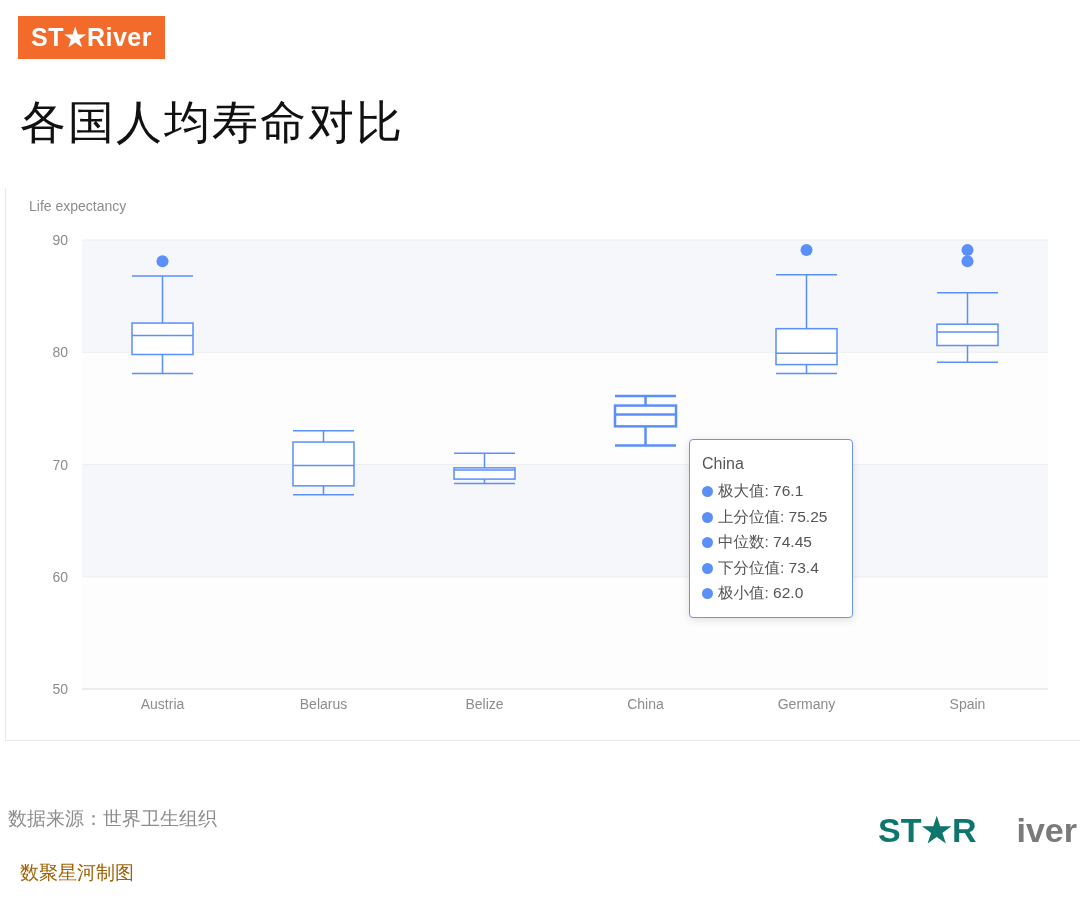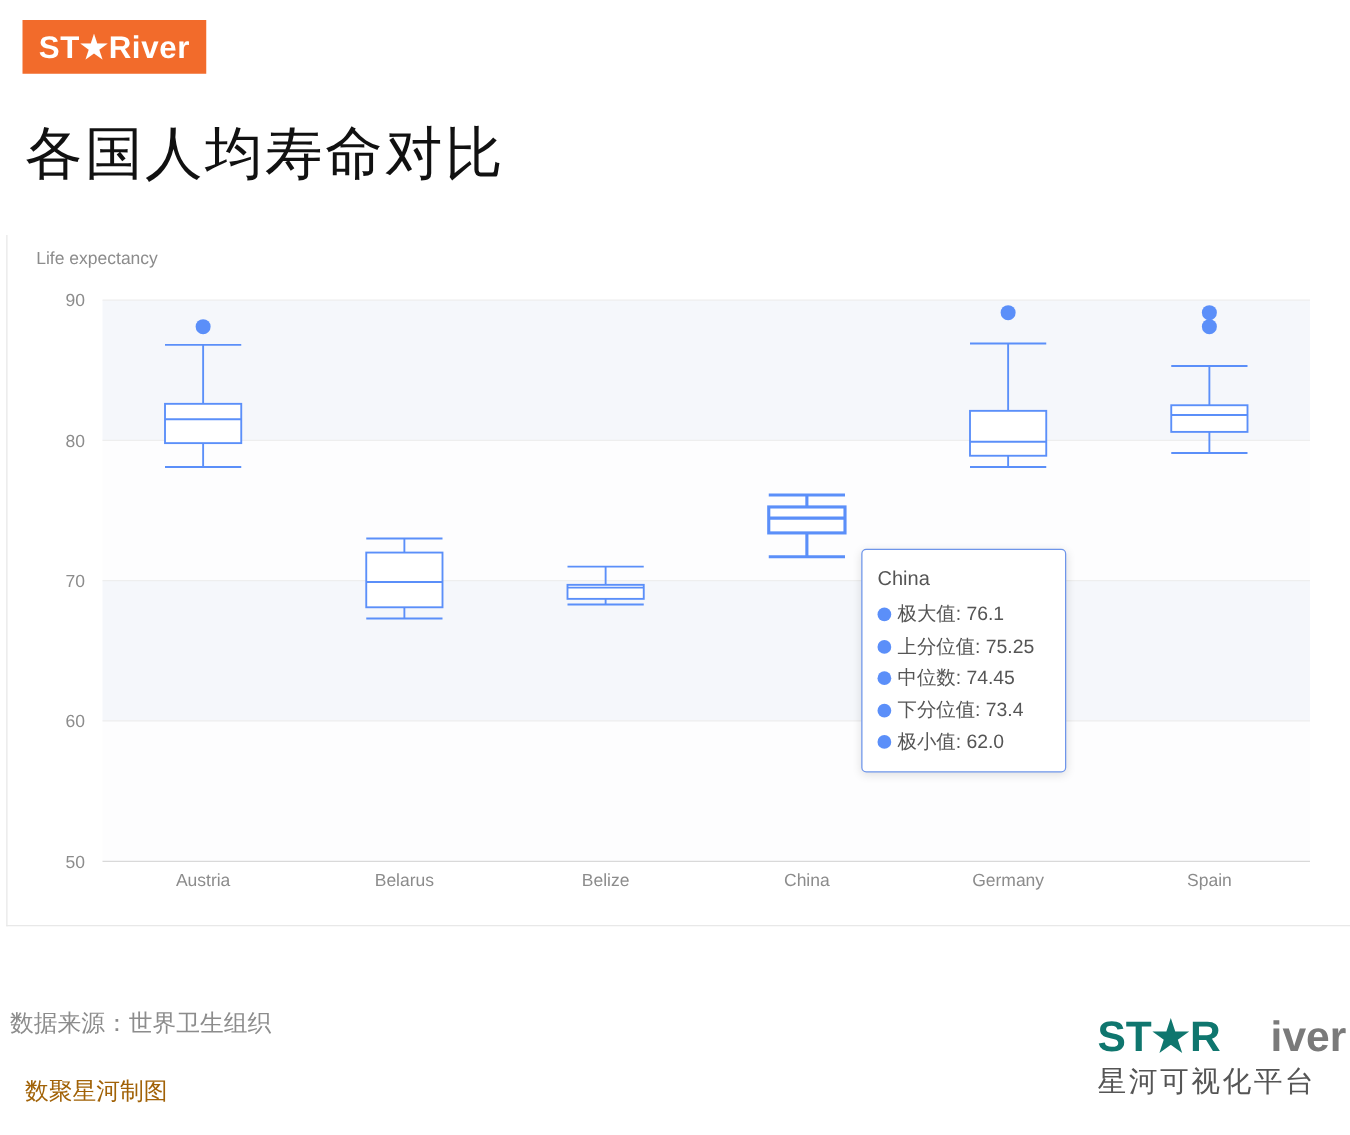--- a/index.html
+++ b/index.html
@@ -145,14 +145,13 @@
       <span class="tt-dot"></span>
       <span>极小值: 62.0</span>
     </div>
 </div>
 
 <div class="footer-source">数据来源：世界卫生组织</div>
 <div class="footer-maker">数聚星河制图</div>
 
 <div class="footer-logo">
   <div class="logo-word"><span class="logo-orange">ST★R</span><span class="logo-gray">iver</span></div>
-  <div class="logo-sub">星河可视化平台</div>
 </div>
 
 </body></html>

